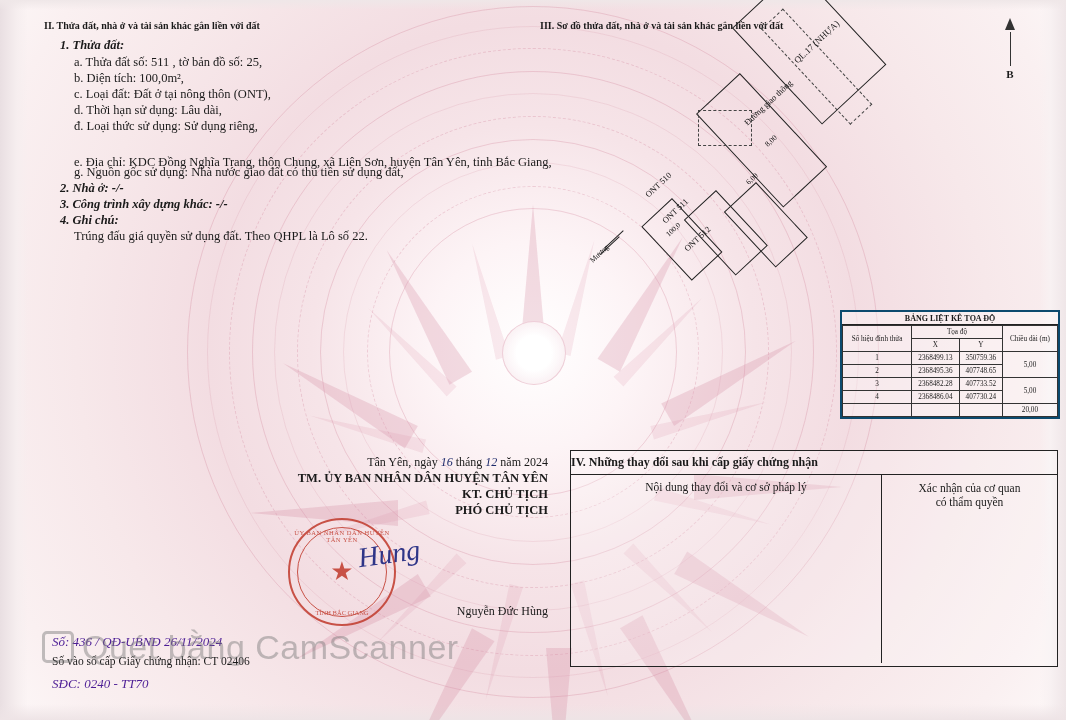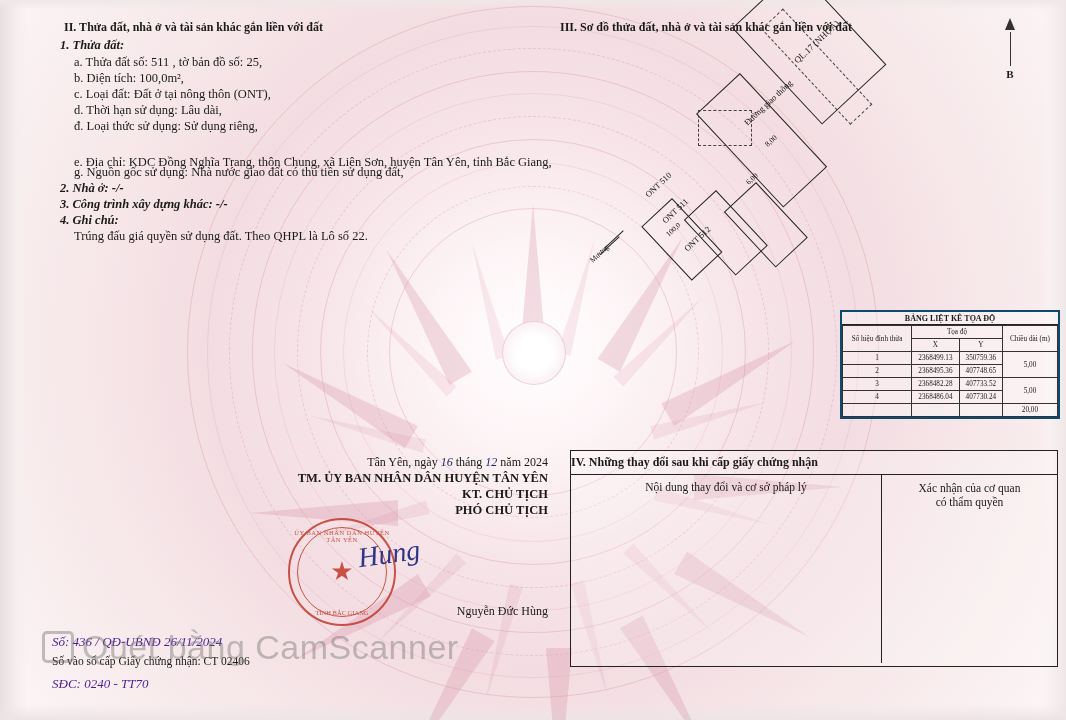--- a/index.html
+++ b/index.html
@@ -92,23 +92,22 @@
     margin: -31px 0 0 -31px;
     border-radius: 50%;
     background: radial-gradient(circle, #ffffff 40%, #f6e1e7 100%);
     border: 1px solid rgba(205,120,145,0.35);
   }
 
   
   .sec-head {
     position: absolute;
     font-weight: bold;
-    font-size: 12px;
-    white-space: nowrap;
-    margin-left: 20px;
+    font-size: 10px;
+    white-space: nowrap;
   }
   #sec2-head { left: 44px; top: 20px; }
   #sec3-head { left: 540px; top: 20px; }
 
   .lvl1 {
     position: absolute;
     font-style: italic;
     font-weight: bold;
     font-size: 12.5px;
     white-space: nowrap;

